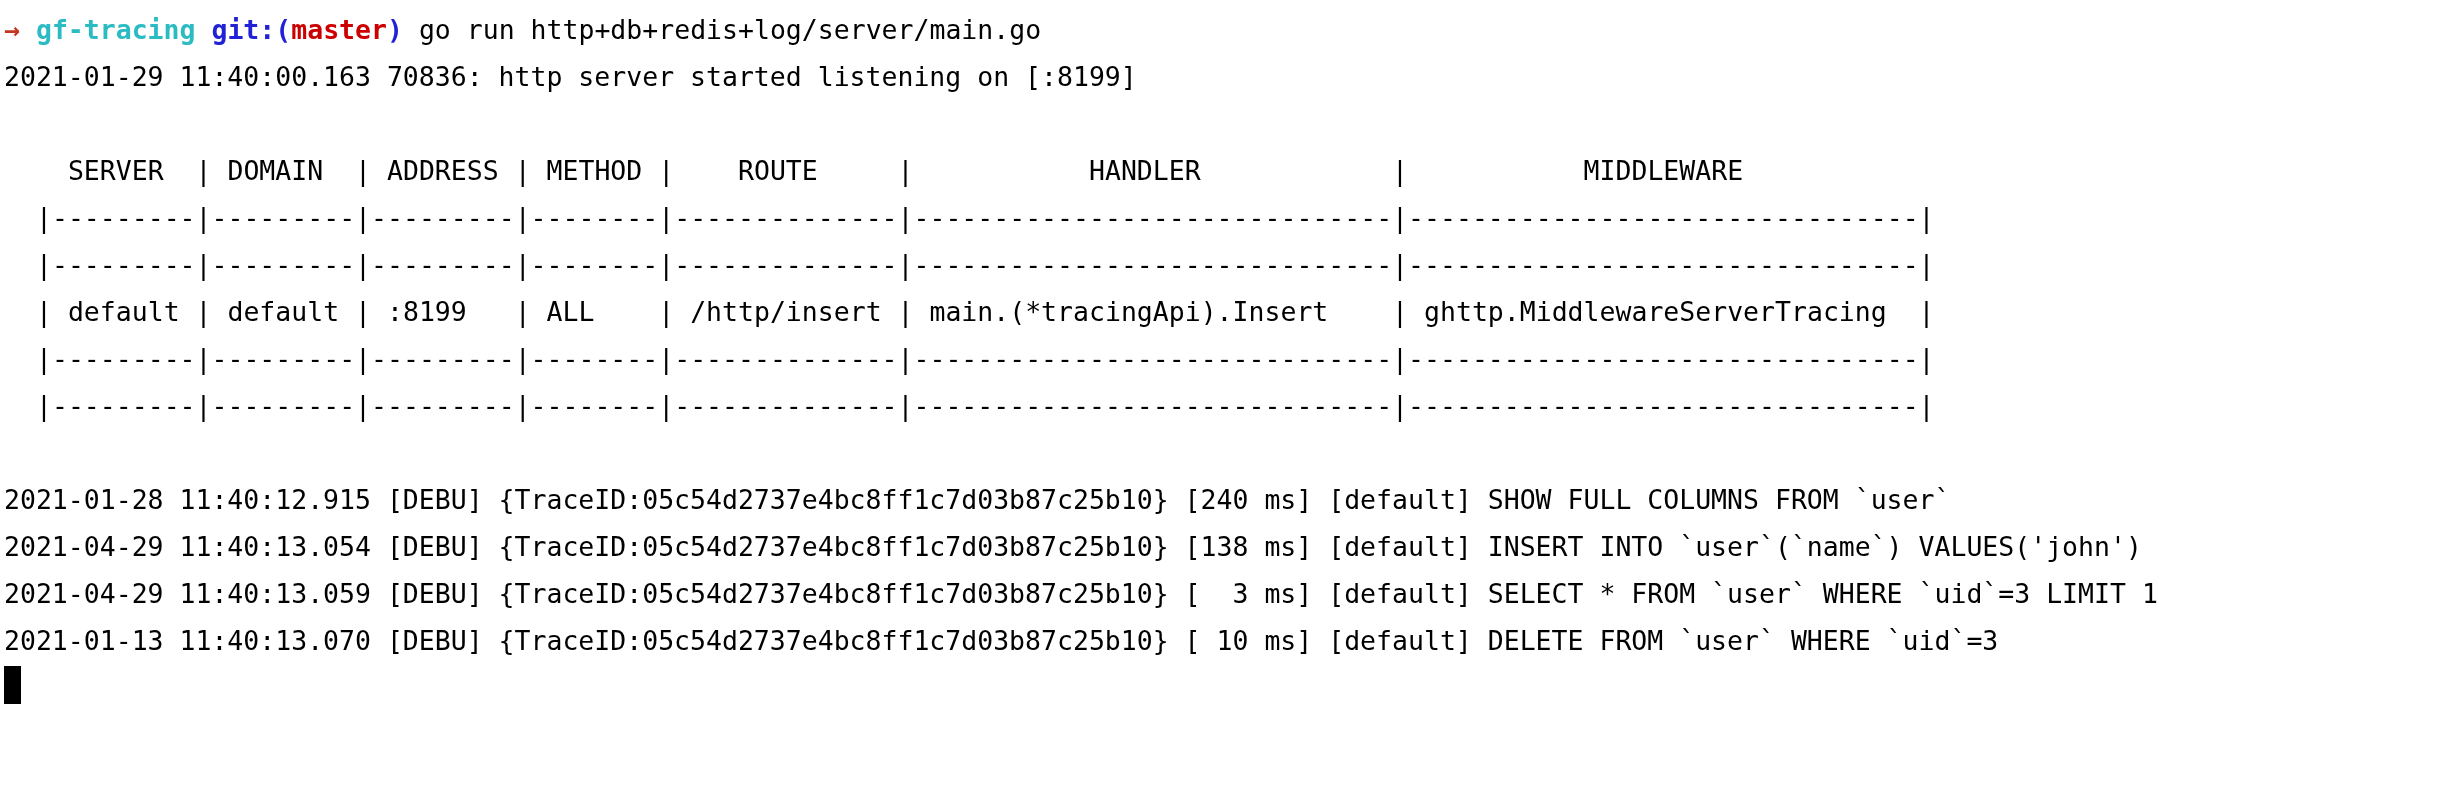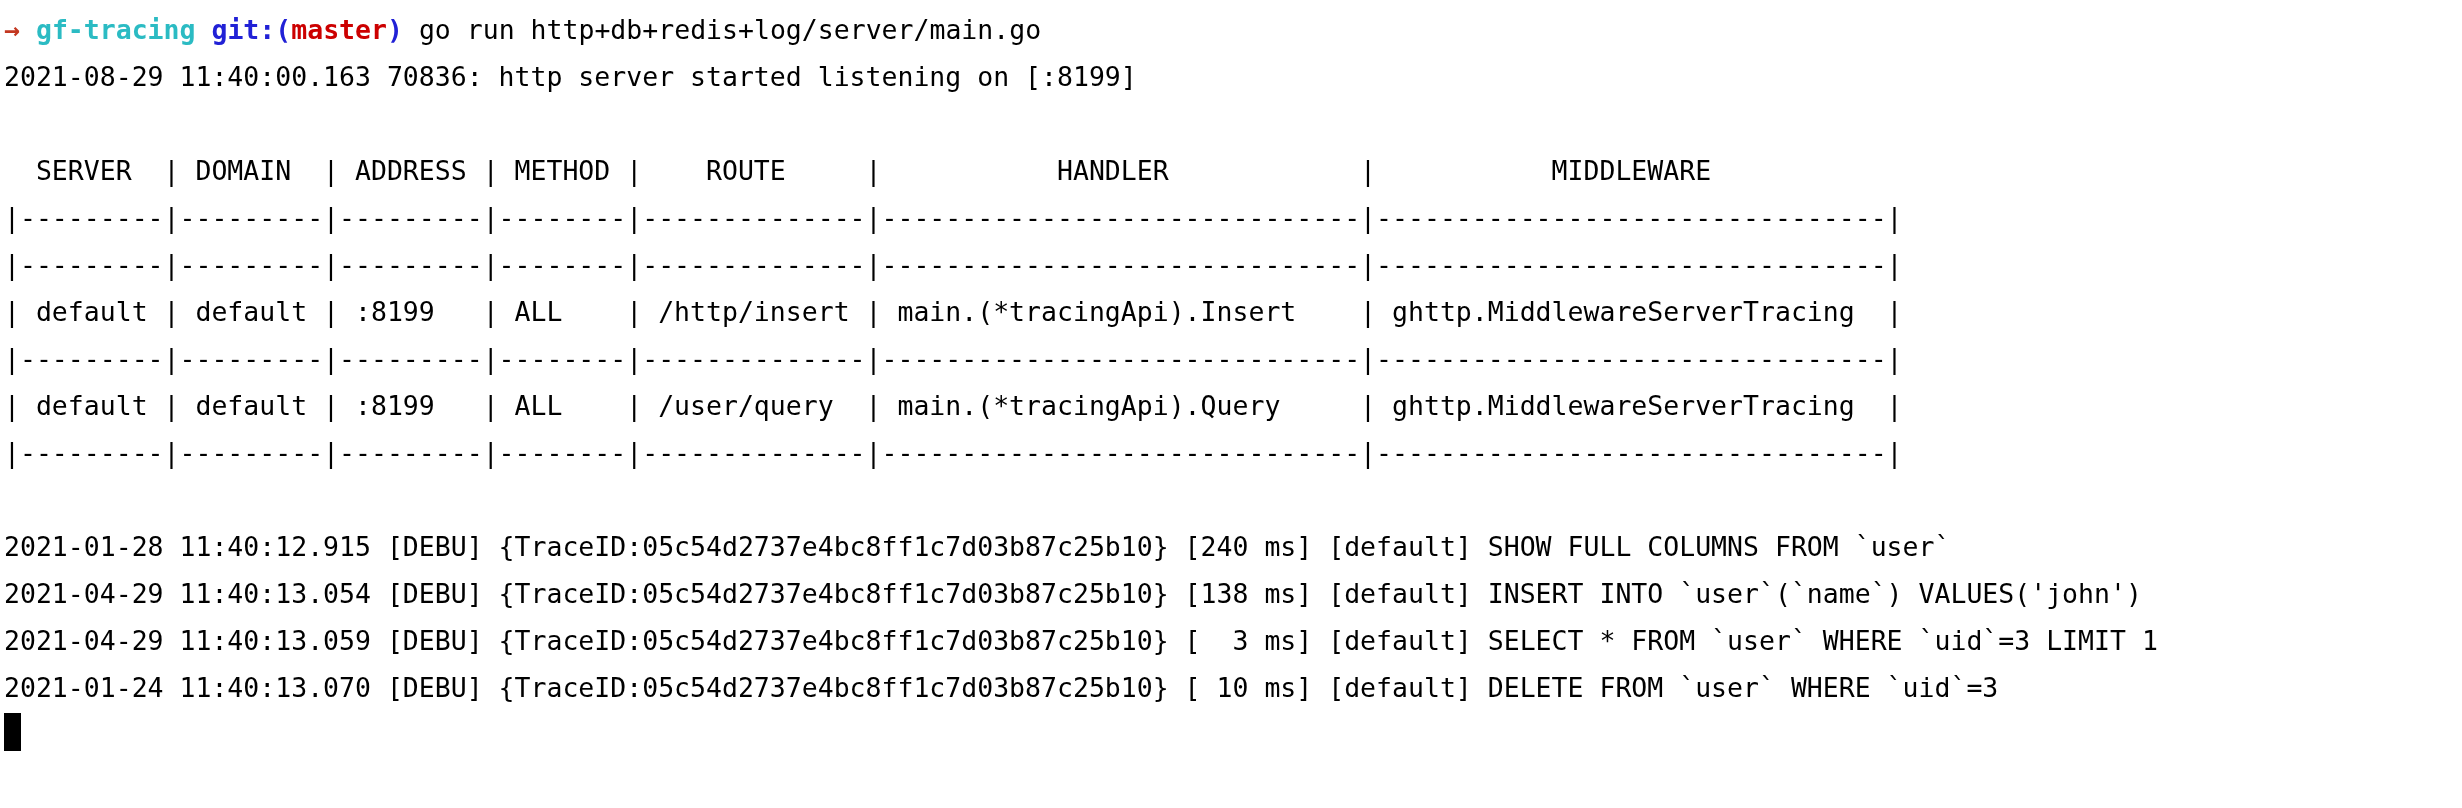--- a/index.html
+++ b/index.html
@@ -37,52 +37,51 @@
   
   .prompt-arrow { color: #c33720; font-weight: bold; }
   .prompt-dir   { color: #2bbbc3; font-weight: bold; }
   .prompt-git   { color: #2121d6; font-weight: bold; }
   .prompt-branch{ color: #cc0000; font-weight: bold; }
   .prompt-cmd   { color: #000000; }
 
   .out { color: #000000; }
 
   
-  .tbl { white-space: pre; }
+  .tbl { white-space: pre; margin-left: 32px; }
 
   #cursor {
     display: inline-block;
     width: 17px;
     height: 38px;
     background: #000000;
     vertical-align: -7px;
   }
   .cursor-line { height: 47px; white-space: pre; }
 </style>
 </head>
 <body>
 
 <div id="terminal">
 
   <div class="line"><span class="prompt-arrow">→</span><span> </span><span class="prompt-dir">gf-tracing</span><span> </span><span class="prompt-git">git:(</span><span class="prompt-branch">master</span><span class="prompt-git">)</span><span> </span><span class="prompt-cmd">go run http+db+redis+log/server/main.go</span></div>
 
-  <div class="line out">2021-08-29 11:40:00.163 70836: http server started listening on [:8199]</div>
+  <div class="line out">2021-01-29 11:40:00.163 70836: http server started listening on [:8199]</div>
 
   <div class="line blank"> </div>
 
   <div class="line tbl out">  SERVER  | DOMAIN  | ADDRESS | METHOD |    ROUTE     |           HANDLER            |           MIDDLEWARE           </div>
   <div class="line tbl out">|---------|---------|---------|--------|--------------|------------------------------|--------------------------------|</div>
   <div class="line tbl out">|---------|---------|---------|--------|--------------|------------------------------|--------------------------------|</div>
   <div class="line tbl out">| default | default | :8199   | ALL    | /http/insert | main.(*tracingApi).Insert    | ghttp.MiddlewareServerTracing  |</div>
   <div class="line tbl out">|---------|---------|---------|--------|--------------|------------------------------|--------------------------------|</div>
-  <div class="line tbl out">| default | default | :8199   | ALL    | /user/query  | main.(*tracingApi).Query     | ghttp.MiddlewareServerTracing  |</div>
   <div class="line tbl out">|---------|---------|---------|--------|--------------|------------------------------|--------------------------------|</div>
 
   <div class="line blank"> </div>
 
   <div class="line out">2021-01-28 11:40:12.915 [DEBU] {TraceID:05c54d2737e4bc8ff1c7d03b87c25b10} [240 ms] [default] SHOW FULL COLUMNS FROM `user`</div>
   <div class="line out">2021-04-29 11:40:13.054 [DEBU] {TraceID:05c54d2737e4bc8ff1c7d03b87c25b10} [138 ms] [default] INSERT INTO `user`(`name`) VALUES('john')</div>
   <div class="line out">2021-04-29 11:40:13.059 [DEBU] {TraceID:05c54d2737e4bc8ff1c7d03b87c25b10} [  3 ms] [default] SELECT * FROM `user` WHERE `uid`=3 LIMIT 1</div>
-  <div class="line out">2021-01-24 11:40:13.070 [DEBU] {TraceID:05c54d2737e4bc8ff1c7d03b87c25b10} [ 10 ms] [default] DELETE FROM `user` WHERE `uid`=3</div>
+  <div class="line out">2021-01-13 11:40:13.070 [DEBU] {TraceID:05c54d2737e4bc8ff1c7d03b87c25b10} [ 10 ms] [default] DELETE FROM `user` WHERE `uid`=3</div>
 
   <div class="cursor-line"><span id="cursor"></span></div>
 
 </div>
 
 </body></html>

